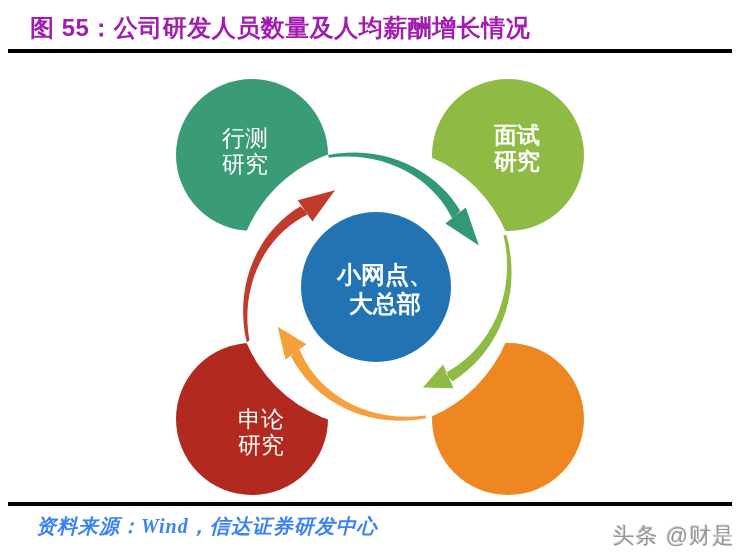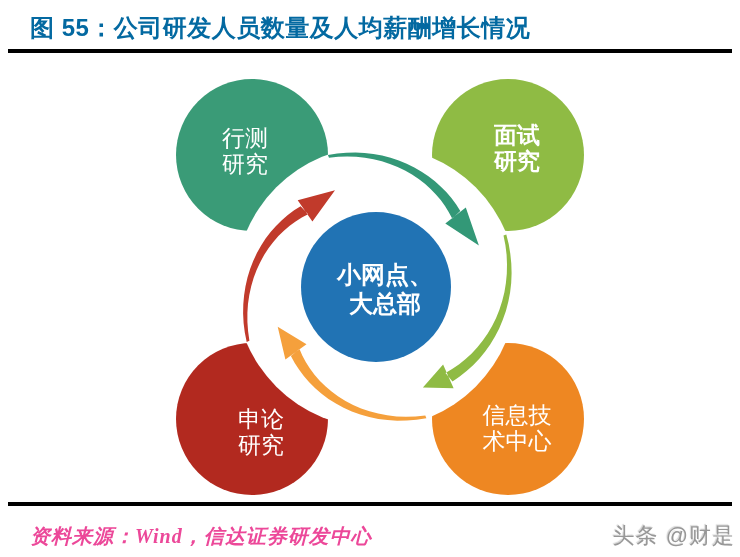--- a/index.html
+++ b/index.html
@@ -2,42 +2,42 @@
 <html><head>
 <meta charset="utf-8">
 <style>
   html,body{margin:0;padding:0;background:#fff;}
   .page{
     position:relative;width:740px;height:557px;background:#ffffff;overflow:hidden;
     font-family:"Liberation Sans","DejaVu Sans",sans-serif;
   }
   .fig-title{
     position:absolute;left:30px;top:12px;width:690px;
-    font-size:24px;font-weight:bold;color:#0369a1;letter-spacing:0.5px;
+    font-size:24px;font-weight:bold;color:#a21caf;letter-spacing:0.5px;
   }
   .rule{position:absolute;left:8px;width:724px;height:4px;background:#000;}
   .rule-top{top:49px;}
   .rule-bottom{top:502px;}
   .diagram{position:absolute;left:0;top:62px;width:740px;height:440px;}
   .diagram svg{position:absolute;left:0;top:0;}
   .node-label{
     position:absolute;transform:translate(-50%,-50%);
     color:#ffffff;font-size:23px;line-height:26px;font-weight:normal;
     text-align:center;white-space:pre-line;pointer-events:none;
   }
   .node-label.center{font-weight:bold;font-size:24px;line-height:29px;}
   .lbl-top-left{left:245px;top:89px;}
   .lbl-top-right{left:517px;top:86px;font-weight:bold;}
   .lbl-bottom-left{left:261px;top:370px;}
   .lbl-bottom-right{left:517px;top:366px;}
   .lbl-center{left:385px;top:227px;}
   .source-line{
-    position:absolute;left:30px;top:513px;
+    position:absolute;left:36px;top:513px;
     font-family:"Liberation Serif","DejaVu Serif",serif;
-    font-style:italic;font-weight:600;font-size:20px;color:#ec4899;letter-spacing:1px;margin-top:10px;
+    font-style:italic;font-weight:600;font-size:20px;color:#3b82f6;letter-spacing:1px;
   }
   .watermark{
     position:absolute;right:5px;top:521px;
     font-size:22px;font-weight:normal;color:#979797;letter-spacing:1px;
     text-shadow:2px 2px 1px rgba(255,255,255,0.95), -1px -1px 1px rgba(0,0,0,0.18);
   }
 </style>
 </head>
 <body>
 
@@ -61,22 +61,20 @@
         </g>
       <circle cx="376" cy="225" r="75" fill="#2173b4"></circle>
     </svg>
 
     <div class="node-label lbl-top-left">行测
 研究</div>
     <div class="node-label lbl-top-right">面试
 研究</div>
     <div class="node-label lbl-bottom-left">申论
 研究</div>
-    <div class="node-label lbl-bottom-right">信息技
-术中心</div>
     <div class="node-label center lbl-center">小网点、
 大总部</div>
   </div>
 
   <div class="rule rule-bottom"></div>
   <div class="source-line">资料来源：Wind，信达证券研发中心</div>
   <div class="watermark">头条 @财是</div>
 
 </div>
 

